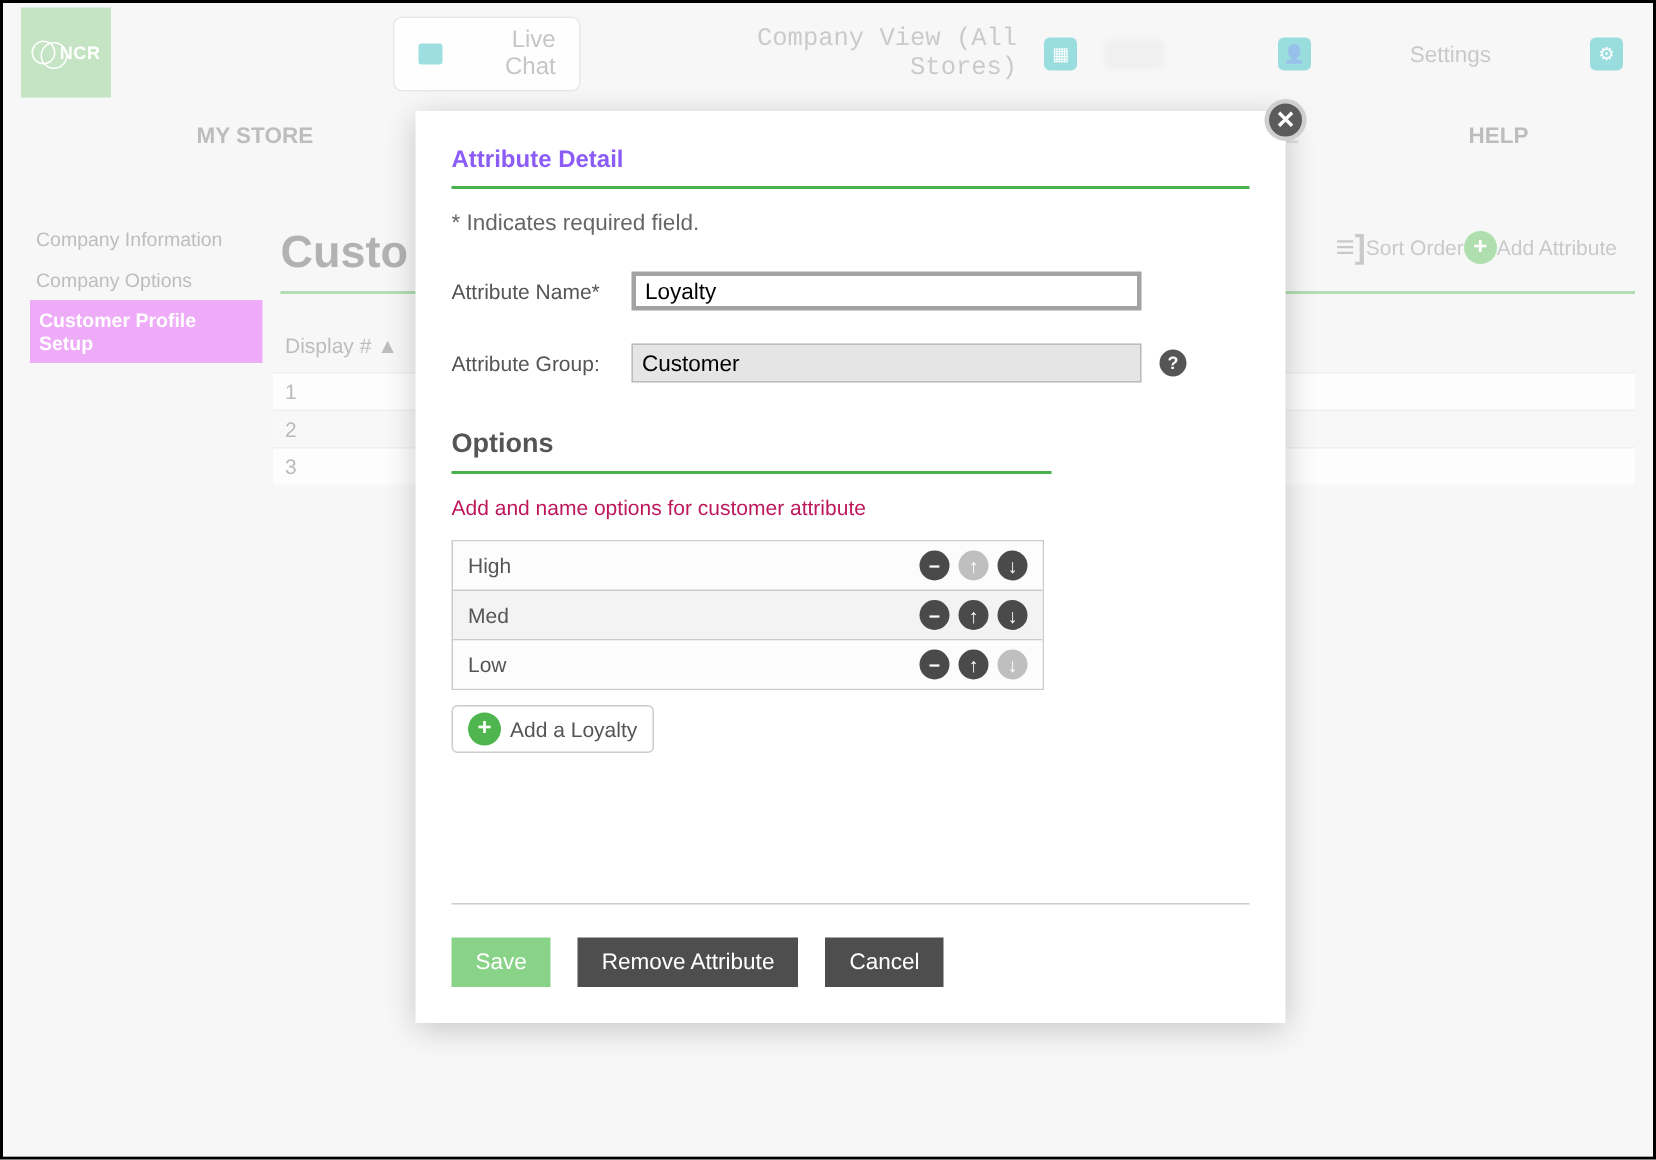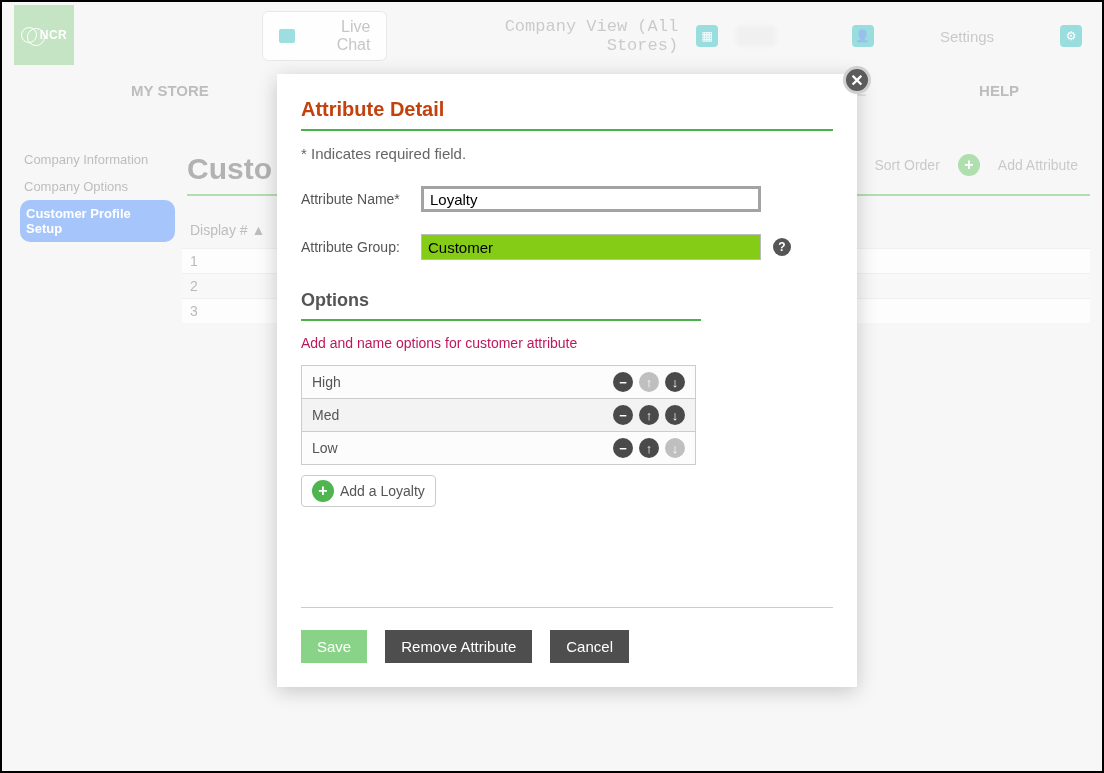--- a/index.html
+++ b/index.html
@@ -88,33 +88,33 @@
   
   .sidebar {
     position: absolute;
     left: 18px; top: 144px;
     width: 155px;
     z-index: 40;
     font-size: 13px;
     color: #6d6d6d;
   }
   .side-link { padding: 6px 4px; cursor:pointer; }
-  .side-active { background:#3b82f6;color:#fff;padding:6px 6px;font-weight:bold;border-radius:10px; }
+  .side-active { background:#d946ef;color:#fff;padding:6px 6px;font-weight:bold; }
   
   .pagetitle {
     position: absolute;
     left: 185px; top: 150px;
     font-size: 30px; font-weight:bold; color:#555;
     z-index: 40;
   }
   
   .rightactions {
     position: absolute;
     right: 24px; top: 150px;
-    display:flex; align-items:center; gap:18px;
+    display:flex; align-items:center; 
     color:#888; font-size:14px;
     z-index: 40;
   }
   .bracket-icon { font-size:22px;color:#888;font-weight:bold; }
   .plus-circ { width:22px;height:22px;background:#4fb64f;border-radius:50%;display:inline-flex;align-items:center;justify-content:center;color:#fff;font-weight:bold;font-size:16px;line-height:1; }
   .hr-green {
     position:absolute; left:185px; right:12px; top:192px; height:2px; background:#57b558; z-index:40;
   }
   
   .tablewrap {
@@ -136,33 +136,33 @@
   }
   .close-btn {
     position:absolute;
     right:-14px; top:-8px;
     width:28px;height:28px;border-radius:50%;
     background:#5b5b5b;color:#fff;
     display:flex;align-items:center;justify-content:center;
     font-weight:bold;font-size:16px;cursor:pointer;
     border:3px solid #cfcfcf;
   }
-  .m-title { font-size:20px;font-weight:bold;color:#c2410c; }
+  .m-title { font-size:16px;font-weight:bold;color:#8b5cf6; }
   .m-under { height:2px;background:#49b24a;margin:8px 0 14px 0; }
   .m-req { color:#666;font-size:15px;margin-bottom:24px; }
   .fieldrow { display:flex; align-items:center; margin-bottom:22px; }
   .fieldlbl { width:120px; color:#555; font-size:14px; }
   .txtinput {
     border:3px solid #a3a3a3; height:26px; width:340px;
     padding:2px 6px; font-size:15px; font-family:inherit;
   }
   .selectish {
     border:1px solid #bbb; height:26px; width:340px;
     padding:2px 6px; font-size:15px; font-family:inherit;
-    background:#84cc16;
+    background:#e5e5e5;
   }
   .help-circ { width:18px;height:18px;border-radius:50%;background:#555;color:#fff;display:inline-flex;align-items:center;justify-content:center;font-size:12px;font-weight:bold;margin-left:12px; }
   .sec-title { font-size:18px;font-weight:bold;color:#555;margin-top:30px; }
   .sec-under { height:2px;background:#49b24a;width:400px;margin:8px 0 14px 0; }
   .sec-sub { color:#be185d;font-size:14px;margin-bottom:14px; }
   .opt-table { width:395px; border:1px solid #ccc; }
   .opt-row { display:flex; align-items:center; justify-content:space-between; padding:6px 10px; border-bottom:1px solid #ccc; background:#fcfcfc;}
   .opt-row:nth-child(even){ background:#f3f3f3; }
   .opt-row:last-child{ border-bottom:none; }
   .opt-label { color:#555; font-size:14px; }

